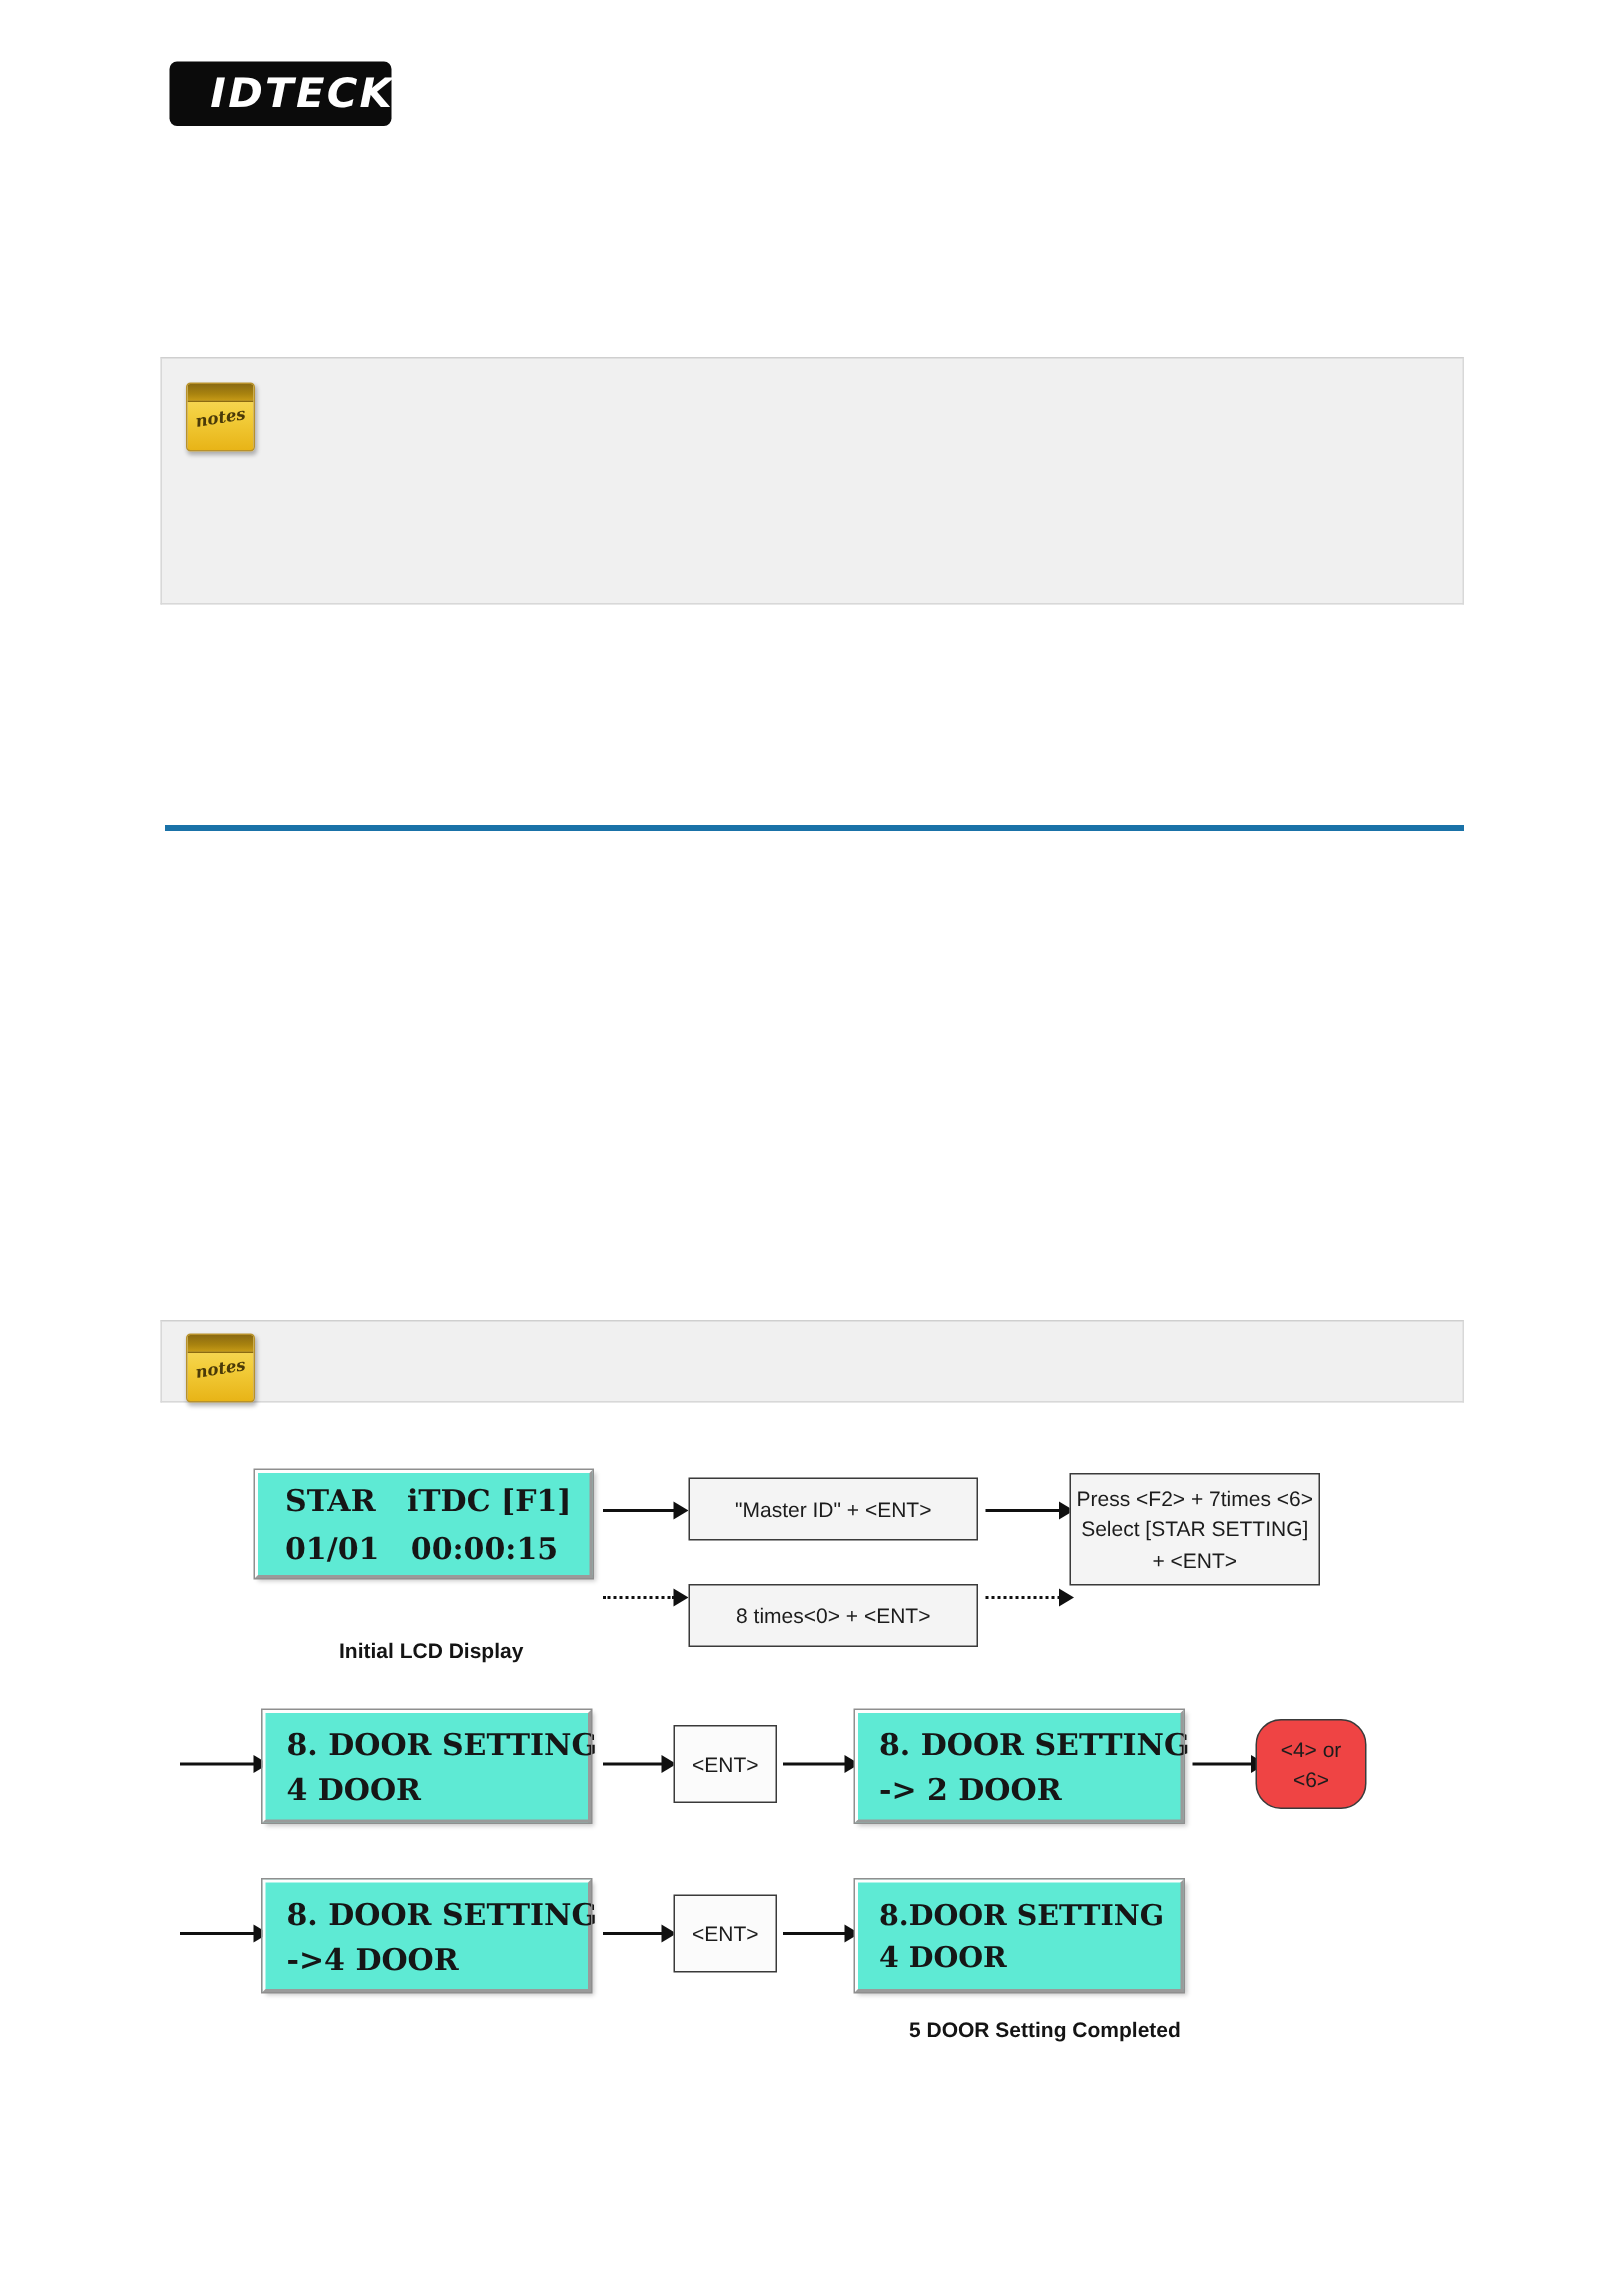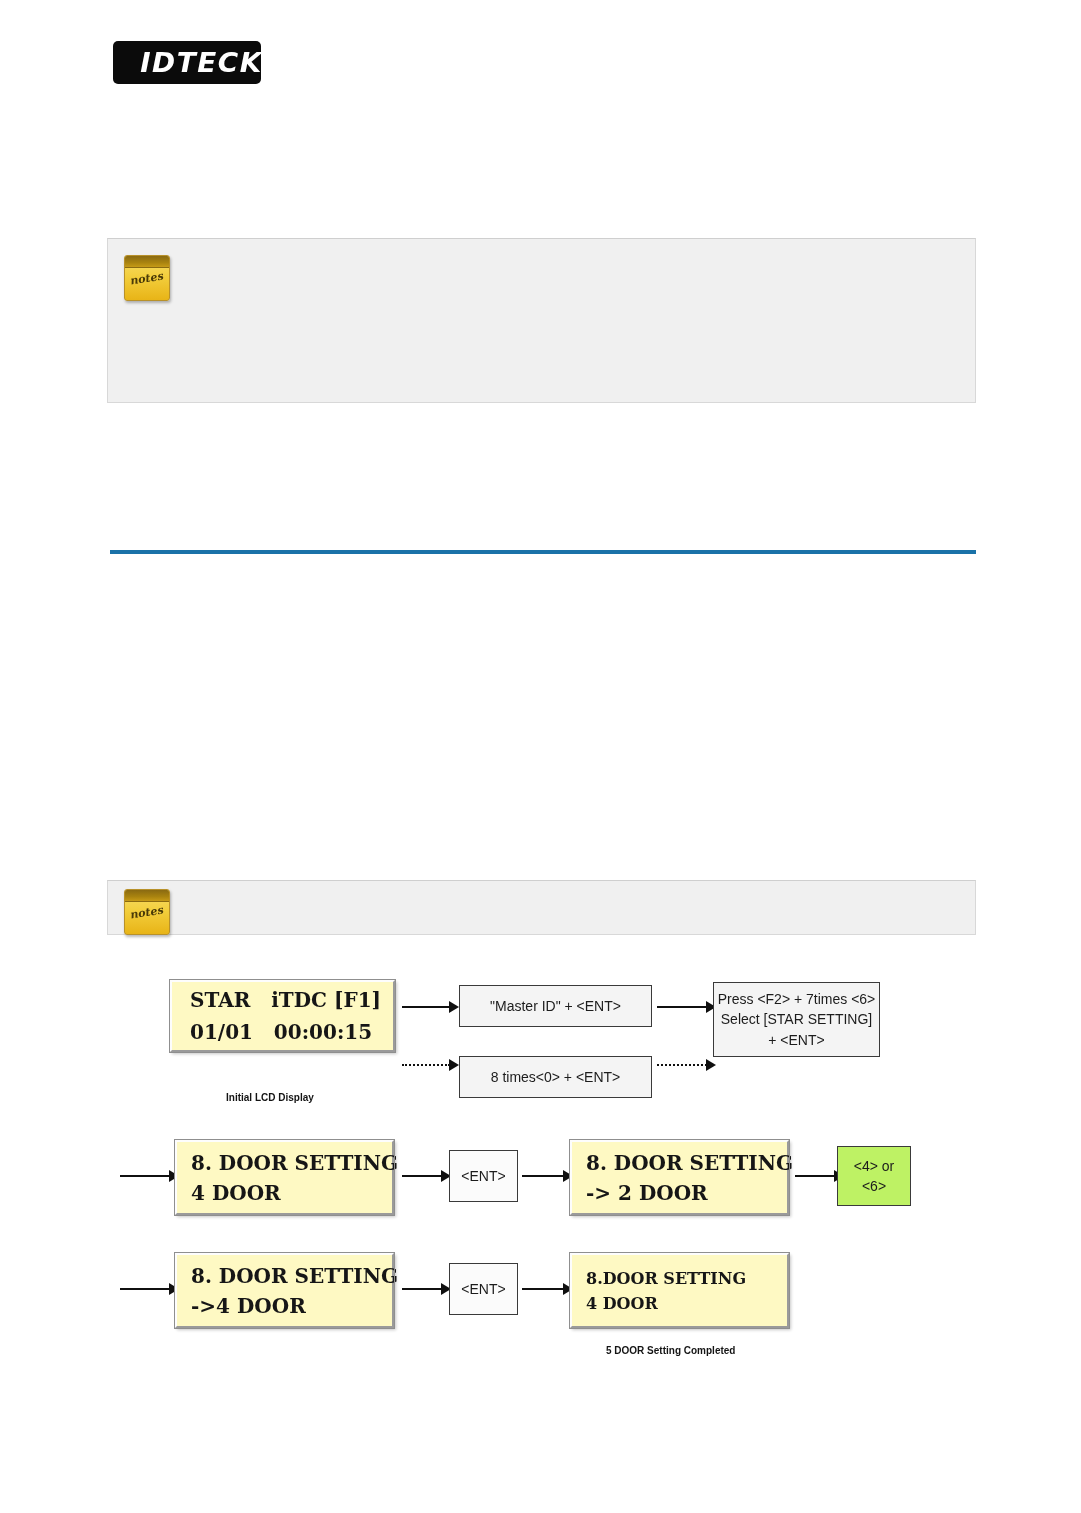--- a/index.html
+++ b/index.html
@@ -97,21 +97,21 @@
     left: 0;
     top: 960px;
     width: 1081px;
     height: 420px;
   }
 
   
   .lcd-box {
     position: absolute;
     box-sizing: border-box;
-    background: #fef9c3;
+    background: #5eead4;
     border-top: 2px solid #fdfdfd;
     border-left: 2px solid #fdfdfd;
     border-right: 2px solid #9a9a9a;
     border-bottom: 2px solid #9a9a9a;
     outline: 1px solid #8f8f8f;
     box-shadow: 2px 2px 3px rgba(0,0,0,0.22);
     display: flex;
     flex-direction: column;
     justify-content: center;
     font-family: "DejaVu Serif", serif;
@@ -134,21 +134,21 @@
     font-size: 14px;
     color: #1c1c1c;
     text-align: center;
     line-height: 1.45;
   }
 
   .caption {
     position: absolute;
     font-family: "Liberation Sans", sans-serif;
     font-weight: bold;
-    font-size: 10px;
+    font-size: 14px;
     color: #141414;
     white-space: nowrap;
   }
 
   
   .arrow {
     position: absolute;
     height: 2px;
     background: #101010;
   }
@@ -237,40 +237,40 @@
 
   <div class="arrow" style="left:522px; top:215px; width:42px;"></div>
 
   <div class="lcd-box" style="left:570px; top:180px; width:219px; height:75px; font-size:20px; padding-left:14px; gap:6px;">
     <div class="line">8. DOOR SETTING</div>
     <div class="line">-&gt; 2 DOOR</div>
   </div>
 
   <div class="arrow" style="left:795px; top:215px; width:40px;"></div>
 
-  <div class="plain-box" style="left:837px; top:186px; width:74px; height:60px; background:#bef264;">
+  <div class="plain-box" style="left:837px; top:186px; width:74px; height:60px; background:#ef4444;border-radius:17px;">
     <div>&lt;4&gt; or</div>
     <div>&lt;6&gt;</div>
   </div>
 
   <div class="arrow" style="left:120px; top:328px; width:50px;"></div>
 
   <div class="lcd-box" style="left:175px; top:293px; width:219px; height:75px; font-size:20px; padding-left:14px; gap:6px;">
     <div class="line">8. DOOR SETTING</div>
     <div class="line">-&gt;4 DOOR</div>
   </div>
 
   <div class="arrow" style="left:402px; top:328px; width:40px;"></div>
 
   <div class="plain-box" style="left:449px; top:303px; width:69px; height:52px; background:#fbfbfb;">
     <div>&lt;ENT&gt;</div>
   </div>
 
   <div class="arrow" style="left:522px; top:328px; width:42px;"></div>
 
-  <div class="lcd-box" style="left:570px; top:293px; width:219px; height:75px; font-size:16px; padding-left:14px; gap:6px;">
+  <div class="lcd-box" style="left:570px; top:293px; width:219px; height:75px; font-size:19px; padding-left:14px; gap:6px;">
     <div class="line">8.DOOR SETTING</div>
     <div class="line">4 DOOR</div>
   </div>
 
   <div class="caption" style="left:606px; top:385px;">5 DOOR Setting Completed</div>
 
 </div>
 
 </body></html>

